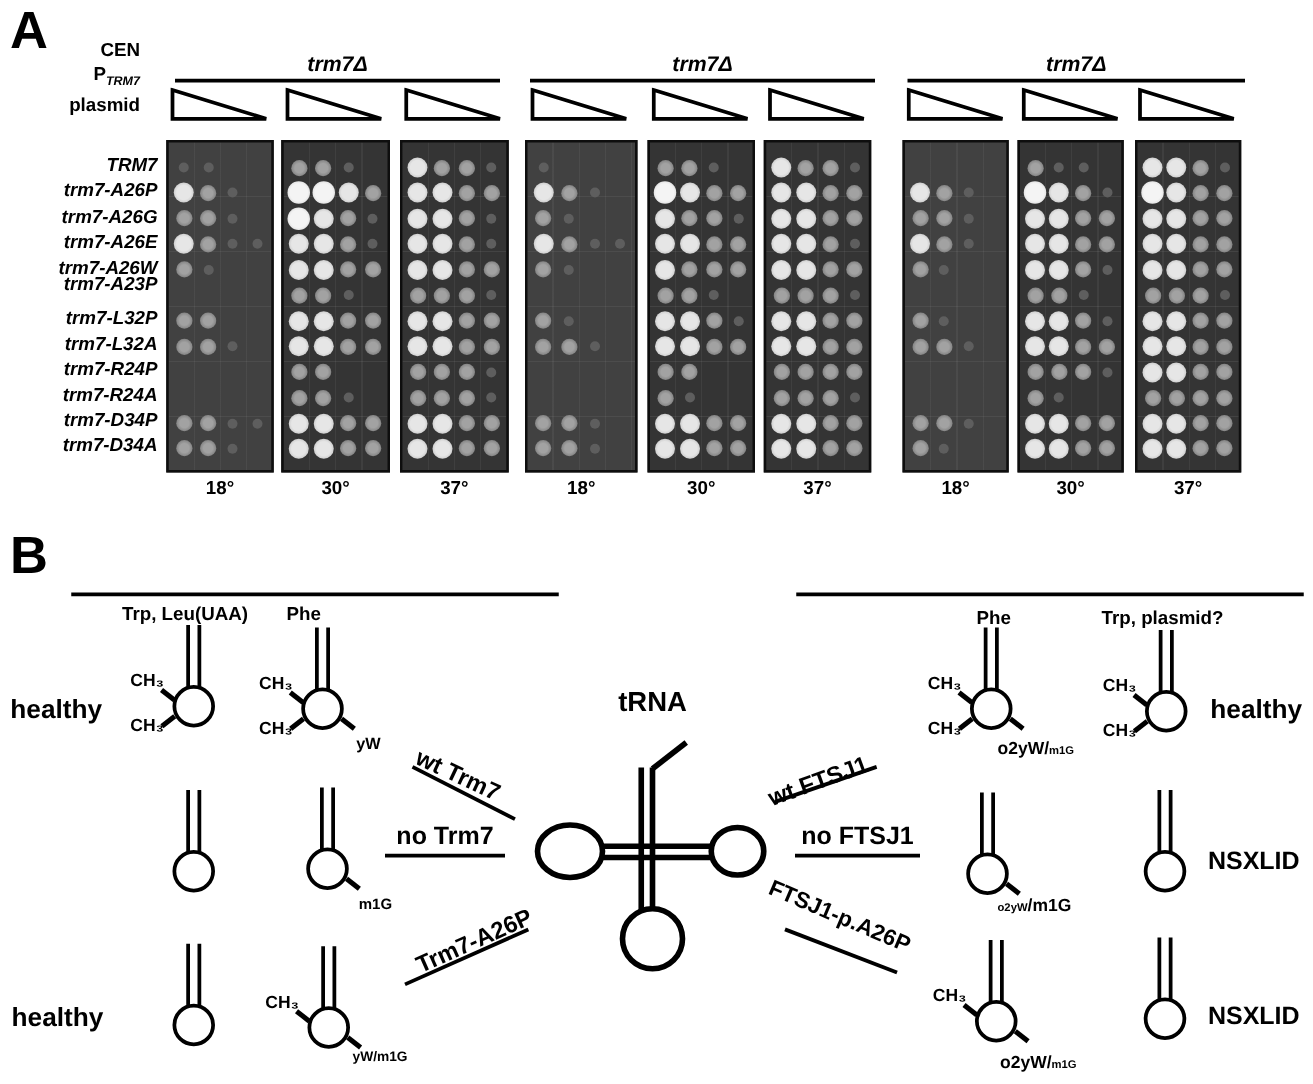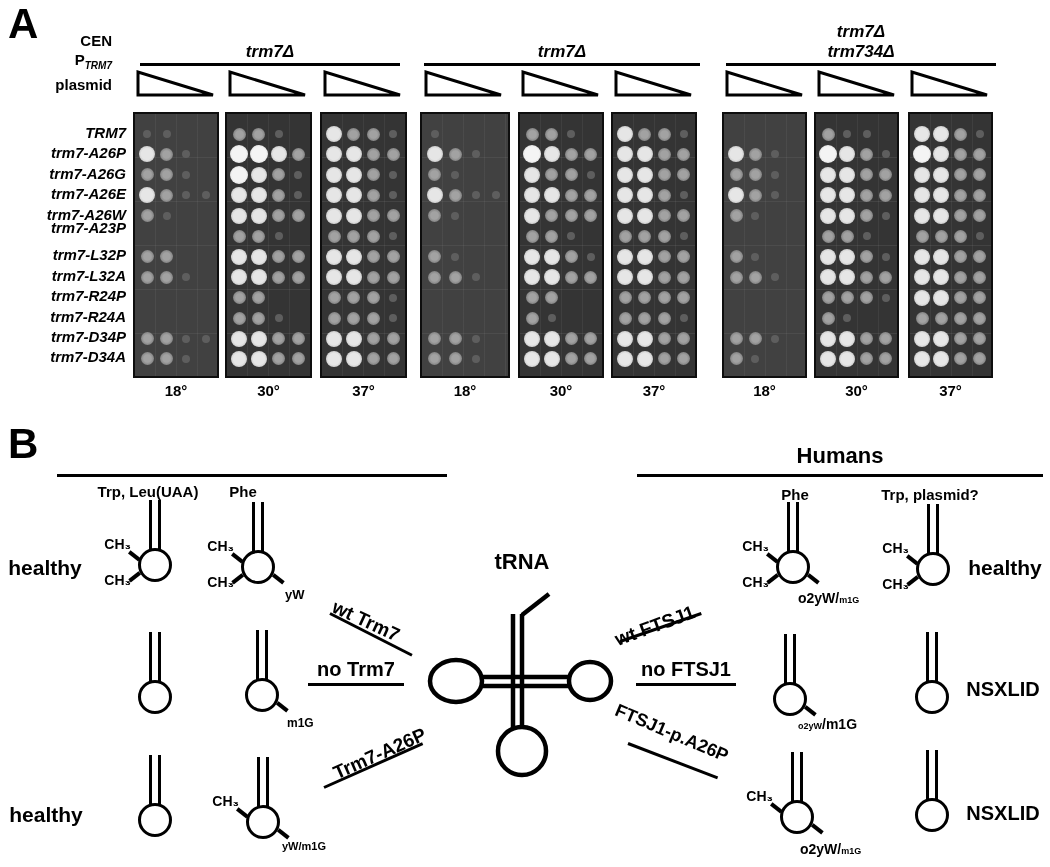--- a/index.html
+++ b/index.html
@@ -76,21 +76,20 @@
   </div>
   <div class="abs gline" style="left:140px;top:63px;width:260px"></div>
 
   <div class="abs ghead" style="left:424px;top:20px;width:276px">
     <div>trm7Δ</div>
   </div>
   <div class="abs gline" style="left:424px;top:63px;width:276px"></div>
 
   <div class="abs ghead" style="left:726px;top:20px;width:270px">
     <div>trm7Δ</div>
-    <div>trm734Δ</div>
   </div>
   <div class="abs gline" style="left:726px;top:63px;width:270px"></div>
 
   <div class="abs" style="left:136px;top:70px">
       <svg class="tri" width="80" height="28">
         <polygon points="2,2 2,25 77,25" fill="#fff" stroke="#000" stroke-width="3"></polygon>
       </svg>
     </div>
   <div class="abs" style="left:228px;top:70px">
       <svg class="tri" width="80" height="28">
@@ -517,21 +516,20 @@
   <div class="abs rowlab" style="left:0;top:307px">trm7-R24A</div>
   <div class="abs rowlab" style="left:0;top:327px">trm7-D34P</div>
   <div class="abs rowlab" style="left:0;top:347px">trm7-D34A</div>
 
   <div class="abs panel-letter" style="left:8px;top:424px">B</div>
 
   <div class="abs titleline" style="left:57px;top:474px;width:390px"></div>
   <div class="abs colhead" style="left:68px;top:483px;width:160px">Trp, Leu(UAA)</div>
   <div class="abs colhead" style="left:213px;top:483px;width:60px">Phe</div>
 
-  <div class="abs btitle" style="left:635px;top:443px;width:410px">Humans</div>
   <div class="abs titleline" style="left:637px;top:474px;width:406px"></div>
   <div class="abs colhead" style="left:765px;top:486px;width:60px">Phe</div>
   <div class="abs colhead" style="left:855px;top:486px;width:150px">Trp, plasmid?</div>
 
   <div class="abs state" style="left:0;top:556px;width:90px">healthy</div>
   <div class="abs state" style="left:0;top:803px;width:92px">healthy</div>
 
   <div class="abs state" style="left:960px;top:556px;width:90px">healthy</div>
   <div class="abs state" style="left:956px;top:678px;width:94px;font-size:20px">NSXLID</div>
   <div class="abs state" style="left:956px;top:802px;width:94px;font-size:20px">NSXLID</div>

